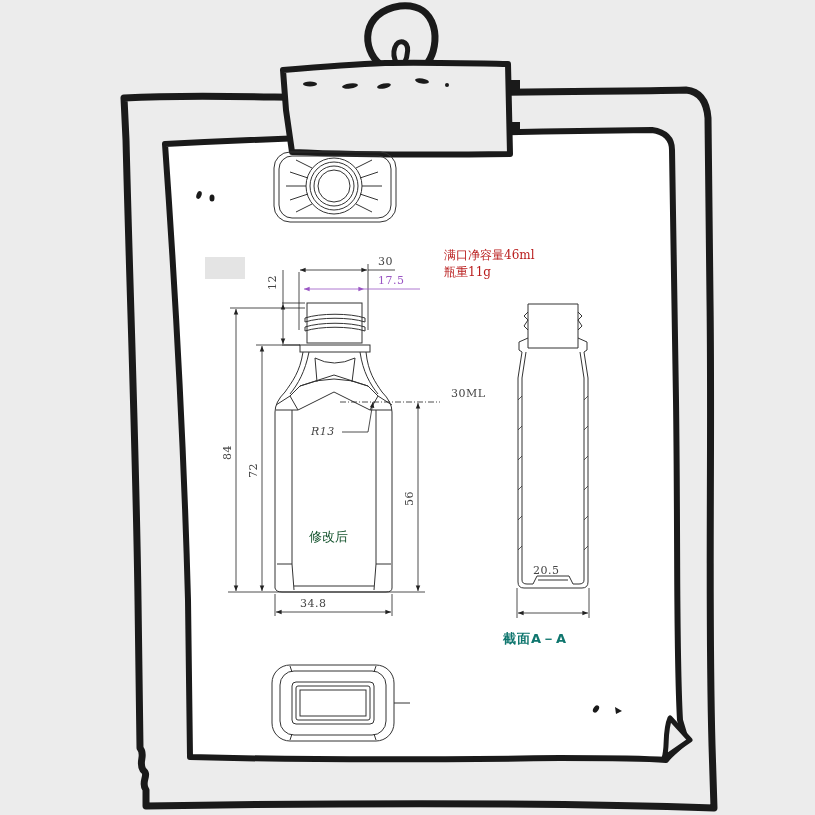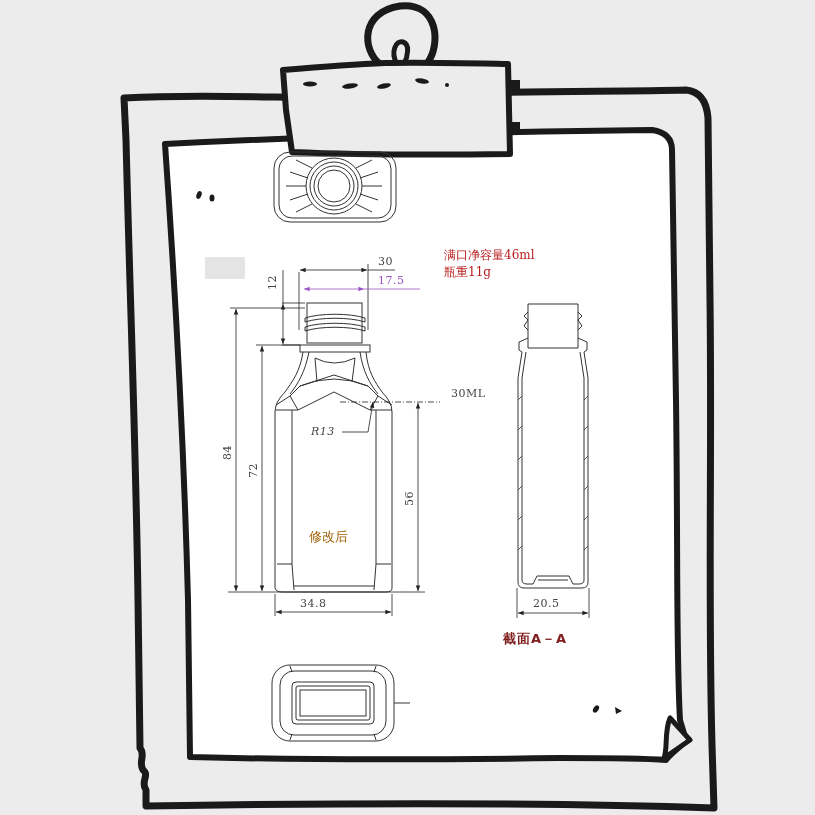--- a/index.html
+++ b/index.html
@@ -3,22 +3,22 @@
 <meta charset="utf-8">
 <style>
   html, body { margin:0; padding:0; }
   body { width:815px; height:815px; background:#ececec; position:relative; overflow:hidden; font-family:"DejaVu Serif", serif; }
   #stage { position:absolute; left:0; top:0; width:815px; height:815px; }
   .label { position:absolute; color:#333; white-space:nowrap; }
   .note { font-family:"DejaVu Serif", serif; font-size:12px; line-height:14px; color:#b91c1c; }
   .dim { font-family:"DejaVu Serif", serif; font-size:11px; color:#444; letter-spacing:0.5px; }
   .dim-purple { color:#9a55c4; }
   .rot { transform:rotate(-90deg); transform-origin:center center; }
-  .cn { font-family:"DejaVu Sans", sans-serif; font-size:13px; color:#a16207; }
-  .section { font-family:"DejaVu Sans", sans-serif; font-size:13px; font-weight:bold; color:#7f1d1d; letter-spacing:1px; }
+  .cn { font-family:"DejaVu Sans", sans-serif; font-size:13px; color:#14532d; }
+  .section { font-family:"DejaVu Sans", sans-serif; font-size:13px; font-weight:bold; color:#0f766e; letter-spacing:1px; }
 </style>
 </head>
 <body>
 
 <svg id="stage" viewBox="0 0 815 815" xmlns="http://www.w3.org/2000/svg">
   <defs>
     <marker id="arr" viewBox="0 0 10 10" refX="10" refY="5" markerWidth="9" markerHeight="7" orient="auto-start-reverse">
       <path d="M0,1 L10,5 L0,9 z" fill="#222"></path>
     </marker>
     <marker id="arrp" viewBox="0 0 10 10" refX="10" refY="5" markerWidth="9" markerHeight="7" orient="auto-start-reverse">
@@ -200,14 +200,14 @@
 <div class="label dim dim-purple" style="left:378px; top:274px;">17.5</div>
 <div class="label dim rot" style="left:265px; top:276px;">12</div>
 <div class="label dim rot" style="left:220px; top:446px;">84</div>
 <div class="label dim rot" style="left:246px; top:464px;">72</div>
 <div class="label dim rot" style="left:402px; top:492px;">56</div>
 <div class="label dim" style="left:300px; top:597px;">34.8</div>
 <div class="label dim" style="left:311px; top:425px;font-style:italic;">R13</div>
 <div class="label dim" style="left:431px; top:387px;margin-left:20px;">30ML</div>
 <div class="label cn" style="left:309px; top:528px;">修改后</div>
 
-<div class="label dim" style="left:533px; top:597px;">20.5</div>
+<div class="label dim" style="left:533px; top:564px;">20.5</div>
 <div class="label section" style="left:503px; top:630px;">截面A－A</div>
 
 </body></html>

